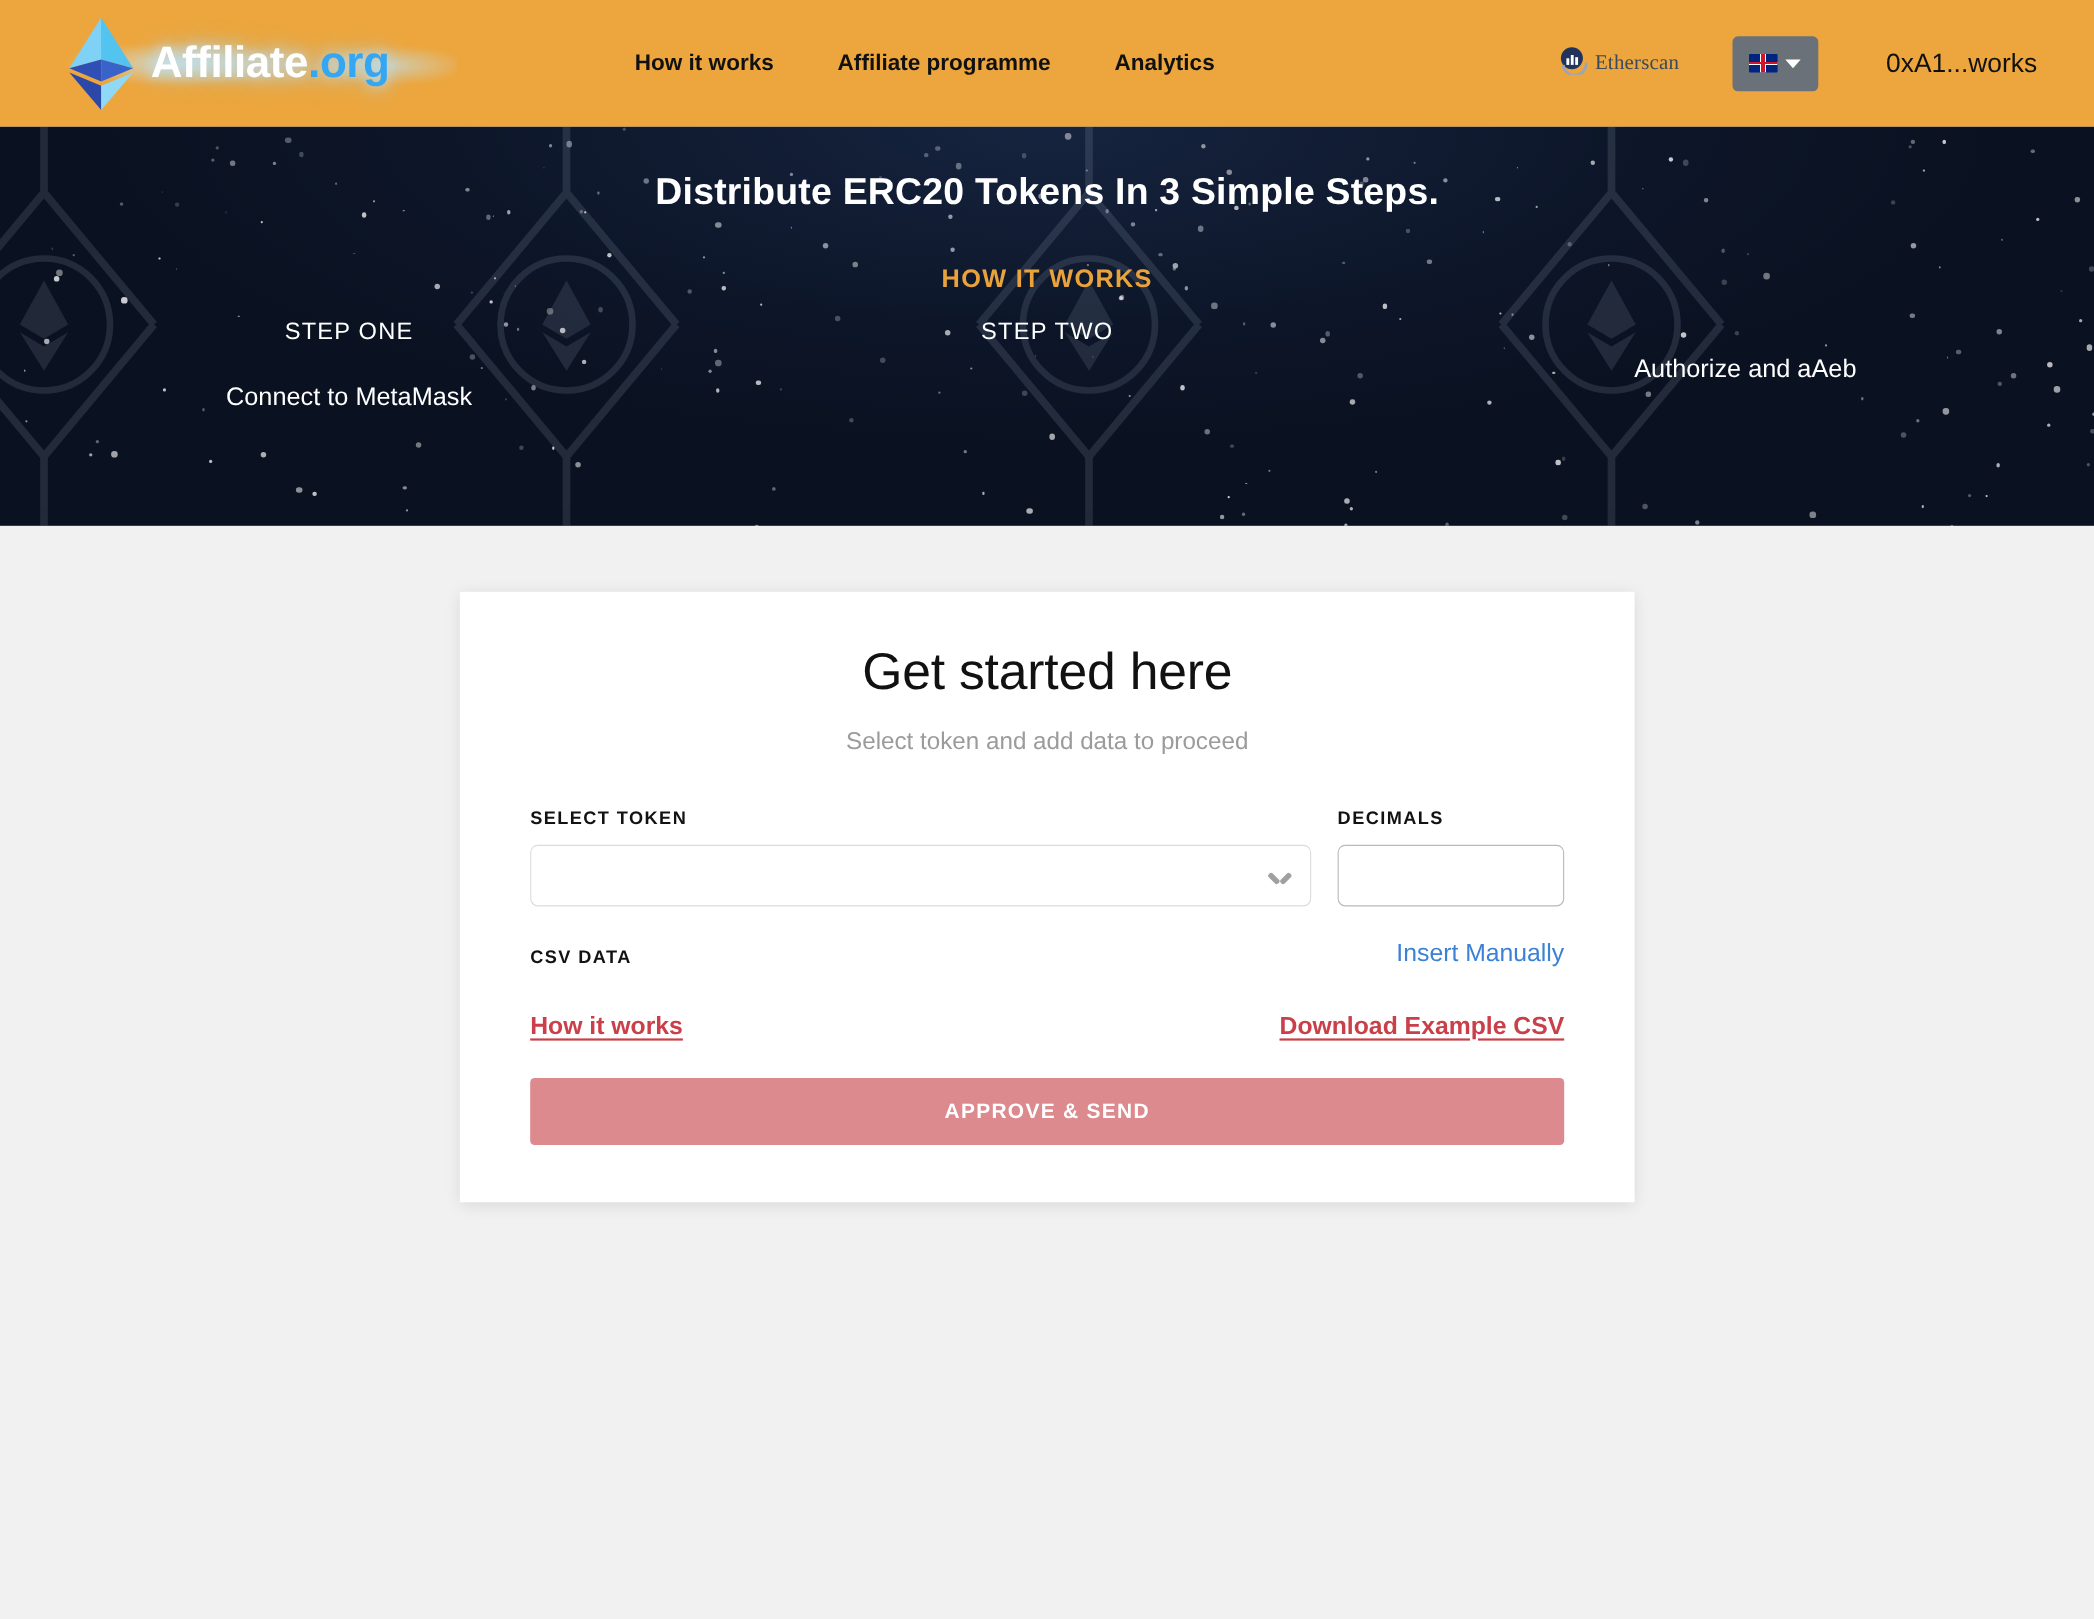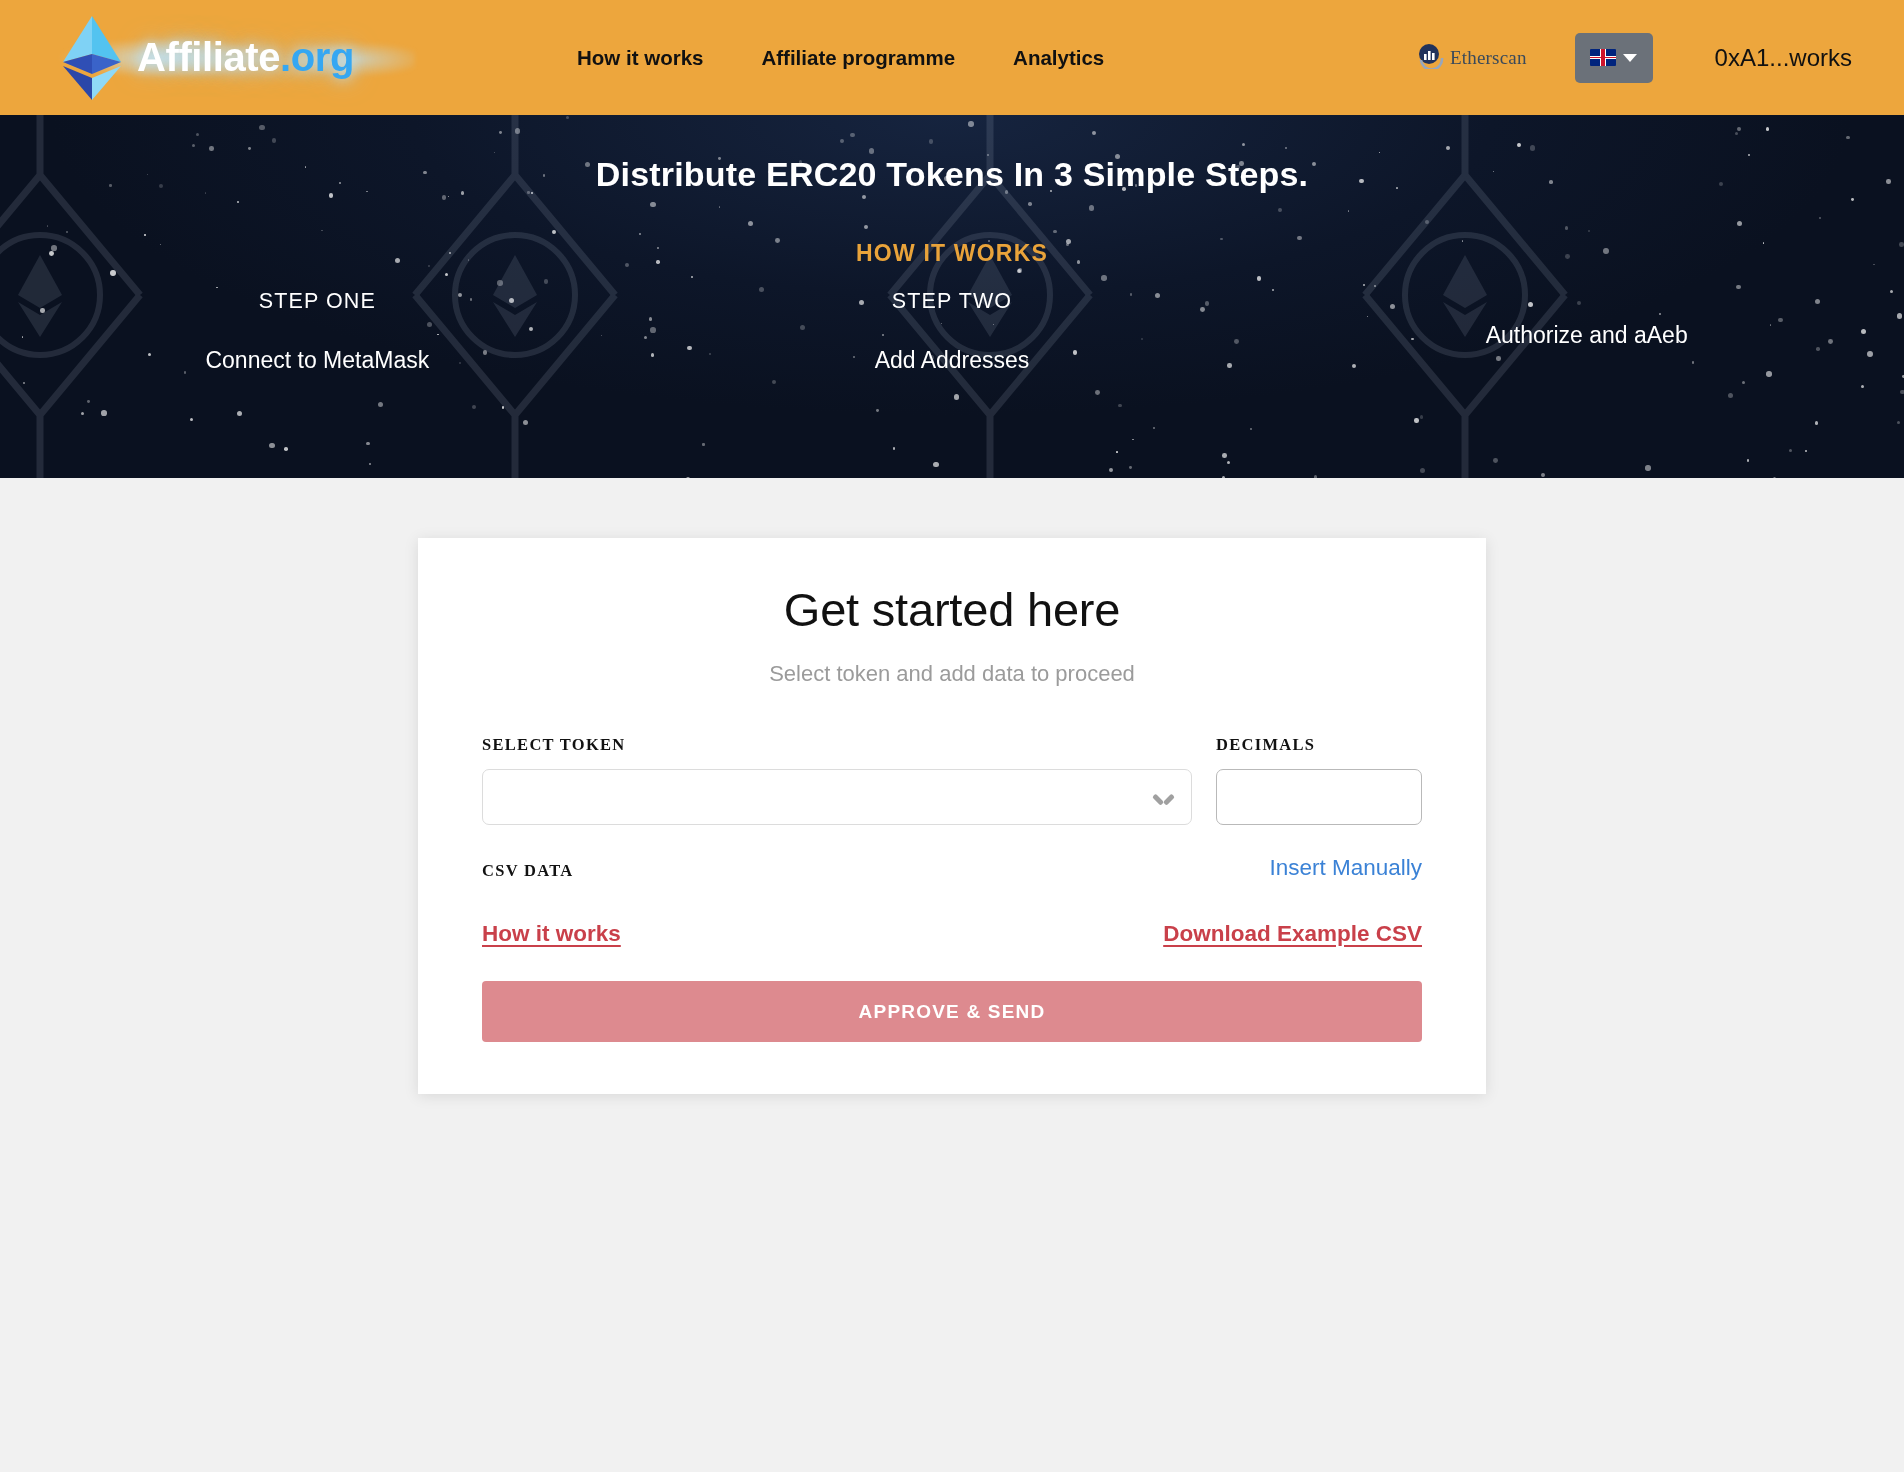--- a/index.html
+++ b/index.html
@@ -221,21 +221,20 @@
     gap: 24px;
   }
   .field-token { flex: 1 1 auto; }
   .field-decimals { flex: 0 0 206px; }
   .field-label {
     font-size: 16.5px;
     font-weight: bold;
     color: #121212;
     letter-spacing: 1.3px;
     text-transform: uppercase;
-    font-family: Liberation Serif, serif;
   }
   .select-box {
     margin-top: 14px;
     height: 56px;
     border: 1.5px solid #dcdcdc;
     border-radius: 7px;
     background: #fff;
     display: flex;
     align-items: center;
     padding: 0 18px;
@@ -658,21 +657,20 @@
   <div class="hero-content">
     <h1 class="hero-title">Distribute ERC20 Tokens In 3 Simple Steps.</h1>
     <div class="how-it-works-kicker">HOW IT WORKS</div>
     <div class="steps">
       <div class="step">
         <div class="step-title">STEP ONE</div>
         <div class="step-desc">Connect to MetaMask</div>
       </div>
       <div class="step">
         <div class="step-title">STEP TWO</div>
-        <div class="step-desc">Add Addresses</div>
       </div>
       <div class="step">
         <div class="step-desc">Authorize and aAeb</div>
       </div>
     </div>
   </div>
 </div>
 
 <div class="page-body">
   <div class="card">

